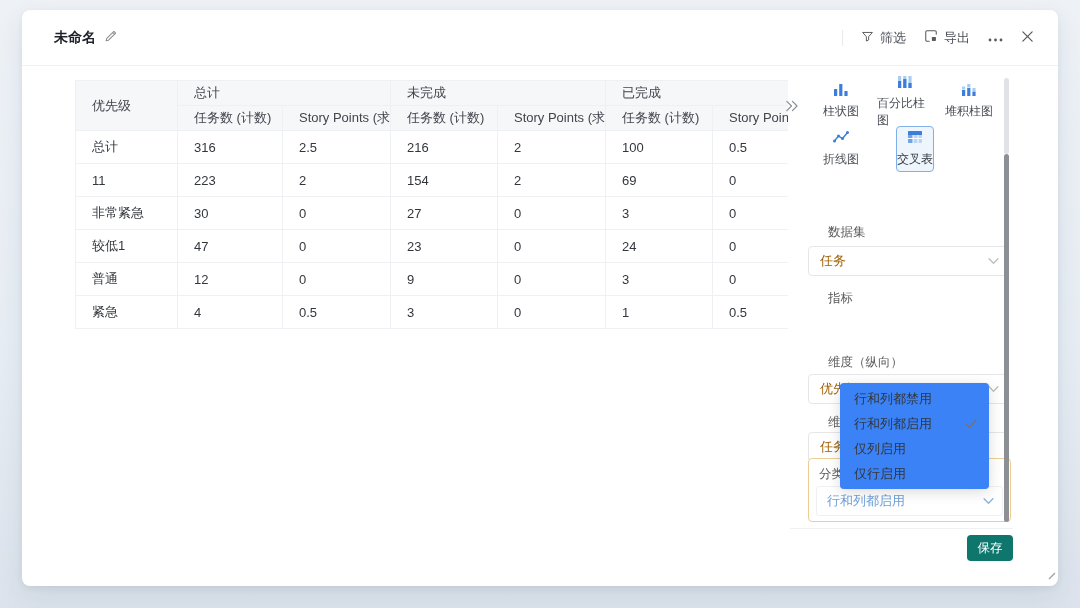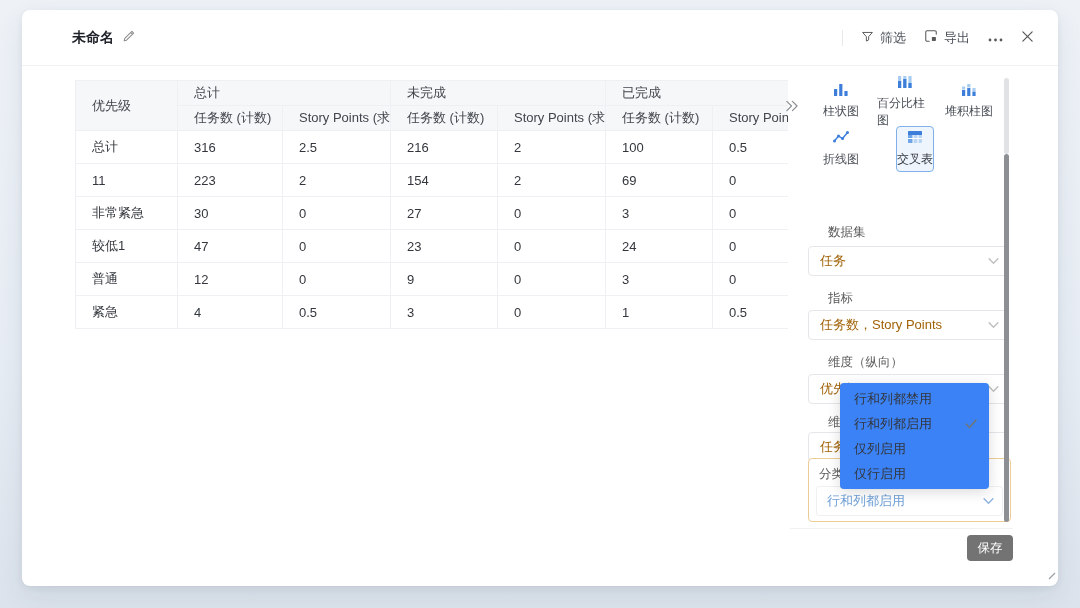--- a/index.html
+++ b/index.html
@@ -13,21 +13,21 @@
   .card {
     position:absolute; left:22px; top:10px; width:1036px; height:576px;
     background:#fff; border-radius:8px;
     box-shadow:0 2px 6px rgba(30,50,80,.07),0 10px 28px rgba(30,50,80,.09);
     overflow:hidden;
   }
   
   .card-header {
     position:absolute; left:0; top:0; right:0; height:56px;
     border-bottom:1px solid #f0f1f3;
-    display:flex; align-items:center; padding:0 24px 0 50px;
+    display:flex; align-items:center; padding:0 24px 0 32px;
   }
   .title { font-size:14px; font-weight:bold; color:#1f2329; }
   .title-edit { margin-left:8px; display:flex; align-items:center; }
   .header-right { margin-left:auto; display:flex; align-items:center; gap:18px; font-size:13px; color:#4a4f57; }
   .hbtn { display:flex; align-items:center; gap:6px; white-space:nowrap; cursor:default; }
   .vdiv { width:1px; height:16px; background:#e8e9eb; }
   
   .table-wrap { position:absolute; left:53px; top:70px; width:713px; height:251px; overflow:hidden; }
   table { border-collapse:collapse; table-layout:fixed; width:745px; font-size:13px; }
   th,td { border:1px solid #eef0f3; padding:0 4px 0 16px; text-align:left; white-space:nowrap; overflow:hidden; font-weight:normal; }
@@ -68,21 +68,21 @@
   .menu {
     position:absolute; left:818px; top:373px; width:149px; z-index:30;
     background:#3b82f6; border-radius:4px; padding:3px 0;
     box-shadow:0 3px 14px rgba(0,0,0,.14),0 0 1px rgba(0,0,0,.1);
   }
   .menu-item { height:25px; display:flex; align-items:center; padding:0 12px 0 14px; font-size:13px; color:#33373d; cursor:default; }
   .menu-item .check { margin-left:auto; display:flex; }
   .panel-divider { position:absolute; left:768px; top:518px; width:223px; height:1px; background:#f0f1f3; z-index:6; }
   .save-btn {
     position:absolute; left:945px; top:525px; width:46px; height:26px; z-index:6;
-    background:#737373; color:#fff; border-radius:4px; font-size:12.5px;
+    background:#0f766e; color:#fff; border-radius:4px; font-size:12.5px;
     display:flex; align-items:center; justify-content:center; cursor:default;
   }
   .sb-track { position:absolute; left:982px; top:68px; width:5px; height:76px; background:#e0e2e5; border-radius:3px; z-index:40; }
   .sb-thumb { position:absolute; left:982px; top:144px; width:5px; height:368px; background:#8c9095; border-radius:3px; z-index:40; }
   .grip { position:absolute; right:2px; bottom:2px; z-index:6; }
 </style>
 </head>
 <body>
 
 <div class="card">
@@ -298,28 +298,20 @@
   <div class="select" style="top:236px">
     <span>任务</span>
     <span class="chev">
         <svg width="11" height="7" viewBox="0 0 10 6">
           <path d="M1 1l4 4 4-4" fill="none" stroke="#bfbfbf" stroke-width="1.3" stroke-linecap="round"></path>
         </svg>
       </span>
   </div>
 
   <div class="flabel" style="top:280px">指标</div>
-  <div class="select" style="top:300px">
-    <span>任务数，Story Points</span>
-    <span class="chev">
-        <svg width="11" height="7" viewBox="0 0 10 6">
-          <path d="M1 1l4 4 4-4" fill="none" stroke="#bfbfbf" stroke-width="1.3" stroke-linecap="round"></path>
-        </svg>
-      </span>
-  </div>
 
   <div class="flabel" style="top:344px">维度（纵向）</div>
   <div class="select" style="top:364px">
     <span>优先级</span>
     <span class="chev">
         <svg width="11" height="7" viewBox="0 0 10 6">
           <path d="M1 1l4 4 4-4" fill="none" stroke="#bfbfbf" stroke-width="1.3" stroke-linecap="round"></path>
         </svg>
       </span>
   </div>

